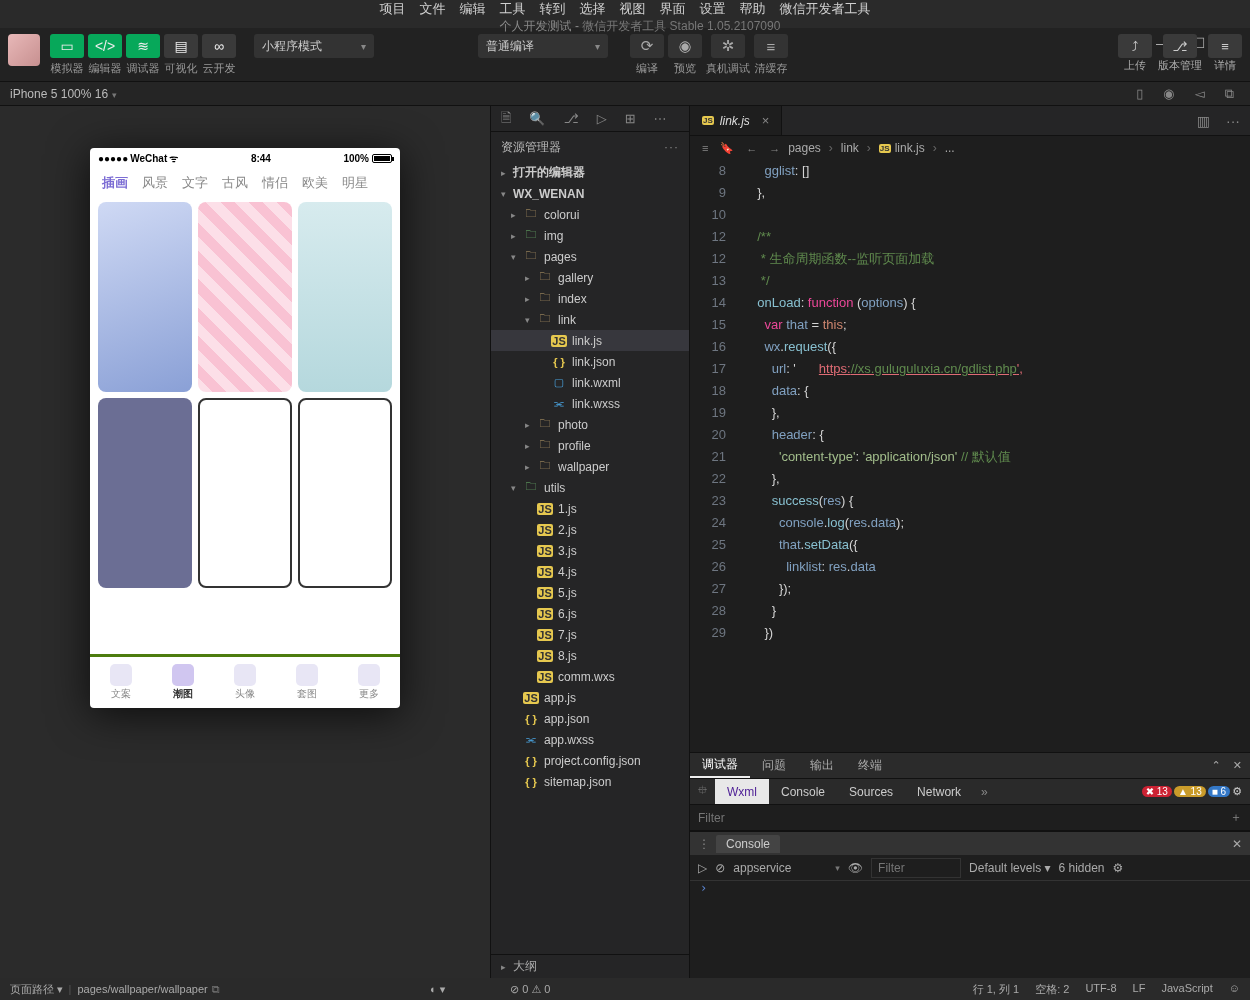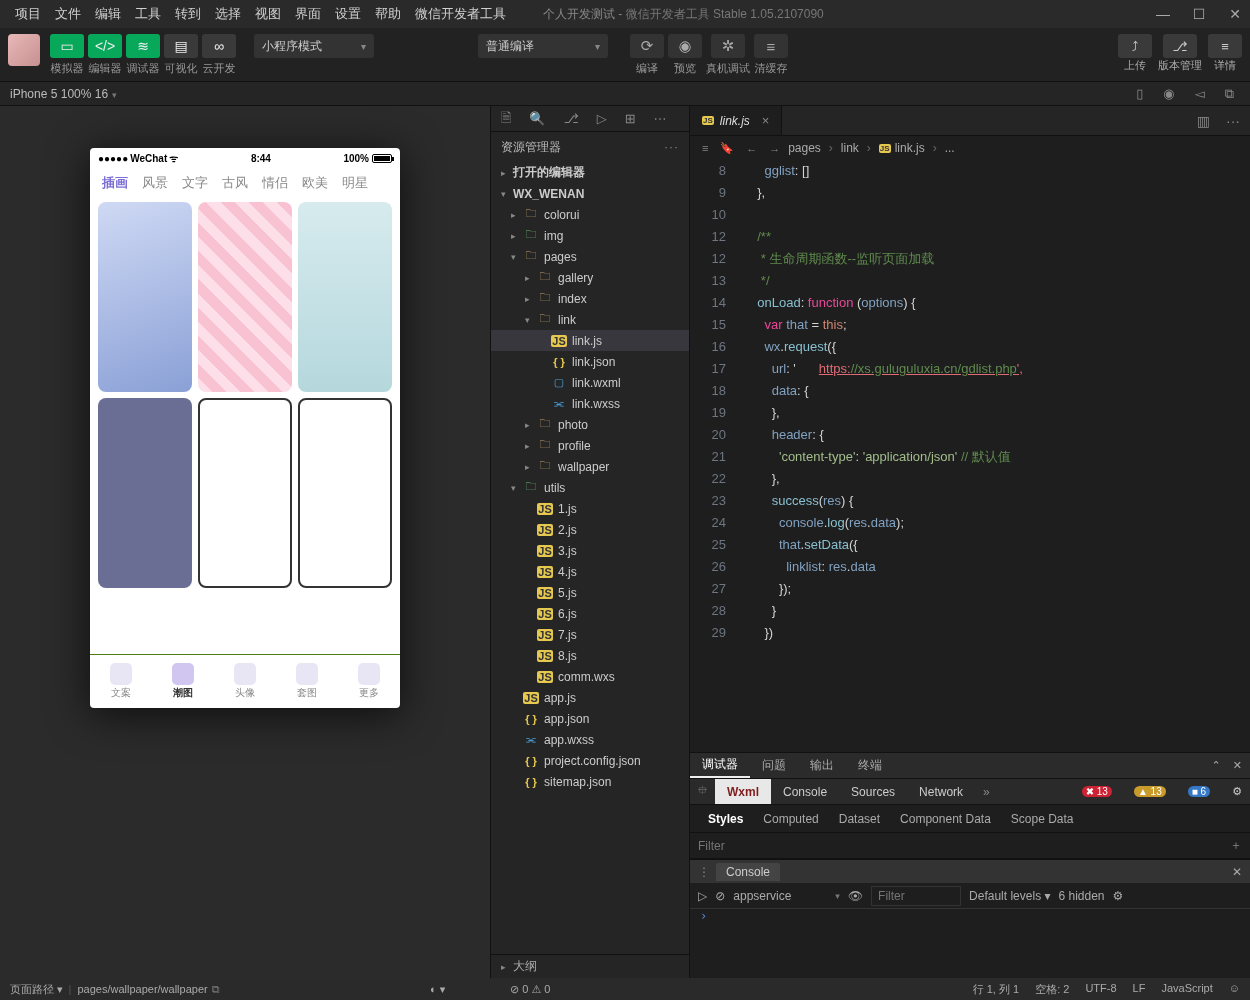--- a/index.html
+++ b/index.html
@@ -1,19 +1,19 @@
 <!DOCTYPE html>
 <html><head>
 <meta charset="utf-8">
 <style>
   * { box-sizing: border-box; margin: 0; padding: 0; font-family: "Microsoft YaHei", "PingFang SC", sans-serif; }
   body { background: #1e1e1e; color: #ccc; width: 1250px; height: 1000px; overflow: hidden; font-size: 12px; }
 
   
-  .menubar { height: 28px; background: #2a2a2a; display: flex; align-items: center; padding: 0 8px; color: #d0d0d0; font-size: 13px; }
+  .menubar { height: 28px; background: #2a2a2a; display: flex; align-items: center; padding: 0 8px; color: #d0d0d0; font-size: 13px; flex-direction: column; }
   .menubar .menu-item { padding: 0 7px; cursor: pointer; }
   .menubar .title-text { margin-left: 30px; color: #888; font-size: 12px; }
   .menubar .win-controls { margin-left: auto; display: flex; gap: 22px; color: #aaa; font-size: 14px; }
   .win-btn { width: 14px; text-align: center; }
 
   
   .toolbar { height: 54px; background: #222; display: flex; align-items: flex-start; padding: 6px 8px 0 8px; border-bottom: 1px solid #111; }
   .avatar { width: 32px; height: 32px; border-radius: 4px; background: linear-gradient(135deg,#e8b8b8,#c79090); margin-right: 10px; }
   .tb-group { display: flex; flex-direction: column; align-items: center; margin-right: 4px; }
   .tb-group .btns { display: flex; gap: 4px; }
@@ -62,21 +62,21 @@
   .tabs { display: flex; gap: 14px; padding: 6px 12px 10px 12px; font-size: 13px; color: #888; }
   .tabs .tab.active { color: #7c6dd4; font-weight: 600; }
   .gallery { flex: 1; display: grid; grid-template-columns: repeat(3, 1fr); grid-auto-rows: 190px; gap: 6px; padding: 0 8px; background:#fff; overflow:hidden; }
   .thumb { border-radius: 8px; }
   .thumb.a{background:linear-gradient(160deg,#cfd9f4,#8aa0d6);} 
   .thumb.b{background:repeating-linear-gradient(45deg,#fcdfe8 0 10px,#f9c2d3 10px 20px);} 
   .thumb.c{background:linear-gradient(#d7ebee,#b5d8dd);} 
   .thumb.d{background:#6b6e94;} 
   .thumb.e{background:#fff;border:2px solid #333;} 
   .thumb.f{background:#fff;border:2px solid #333;}
-  .navbar { height: 54px; display: flex; justify-content: space-around; align-items: center; font-size: 10px; color: #888; border-top:1px solid #4d7c0f;}
+  .navbar { height: 54px; display: flex; justify-content: space-around; align-items: center; font-size: 10px; color: #888; border-top:3px solid #4d7c0f;}
   .navbar .nav { display:flex; flex-direction:column; align-items:center; gap:1px;}
   .navbar .nav .nicon{ width:22px; height:22px; border-radius:5px;}
   .navbar .nav.active{color:#333;font-weight:600;}
   .navbar .nav.active .nicon{background:#d0c6f0;}
   .navbar .nav:not(.active) .nicon{background:#e8e6f5;}
 
   
   .exp-header { height: 30px; display:flex; align-items:center; padding:0 10px; color:#bbb; font-size:12px; }
   .exp-header .more { margin-left:auto; color:#888; letter-spacing:1px; }
   .tree { font-size: 12px; color: #ccc; overflow-y:auto; flex:1; }
@@ -113,22 +113,22 @@
 
   
   .debugtabs { height:26px; background:#2b2b2b; display:flex; align-items:center; border-top:1px solid #111; font-size:12px; color:#aaa;}
   .debugtabs .dtab{padding:0 12px; height:100%; display:flex; align-items:center;}
   .debugtabs .dtab.active{color:#fff; border-bottom:2px solid #eee;}
   .debugtabs .dctrl{margin-left:auto; display:flex; gap:12px; padding-right:8px; font-size:11px;}
 
   .devtools { height:200px; border-top:1px solid #111; display:flex; flex-direction:column;}
   .devtabs { height:26px; background:#2a2a2a; display:flex; align-items:center; font-size:12px; color:#ccc; border-bottom:1px solid #111;}
   .devtabs .vtab{padding:0 12px; height:100%; display:flex; align-items:center;}
-  .devtabs .vtab.strong{background:#e8e8e8; color:#7f1d1d; font-weight:700;}
-  .devtabs .rbadges{margin-left:auto; display:flex; align-items:center; gap:22px; padding-right:8px; font-size:11px;}
+  .devtabs .vtab.strong{background:#e8e8e8; color:#4c1d95; font-weight:400;}
+  .devtabs .rbadges{margin-left:auto; display:flex; align-items:center; gap:2px; padding-right:8px; font-size:11px;}
   .badge{border-radius:8px; padding:0 4px; font-size:10px;}
   .badge.err{background:#c23;color:#fff;}
   .badge.warn{background:#c99b2a;color:#fff;}
   .badge.info{background:#3478c7;color:#fff;}
 
   .styles-row{ height:28px; display:flex; align-items:center; font-size:12px; color:#aaa; border-bottom:1px solid #111; padding:0 8px;}
   .styles-row .stab{ padding:0 10px;}
   .styles-row .stab.active{ color:#fff; font-weight:600;}
   .filter-row{ height:26px; display:flex; align-items:center; padding:0 8px; color:#666; font-size:12px; border-bottom:1px solid #111;}
   .filter-row .cls{margin-left:auto; color:#aaa;margin-top:37px;}
@@ -436,27 +436,20 @@
         <div class="vtab">Sources</div>
         <div class="vtab">Network</div>
         <span style="padding:0 8px;color:#888">»</span>
         <div class="rbadges">
           <span class="badge err">✖ <span>13</span></span>
           <span class="badge warn">▲ <span>13</span></span>
           <span class="badge info">■ <span>6</span></span>
           <span>⚙</span>
         </div>
       </div>
-      <div class="styles-row">
-        <span class="stab active">Styles</span>
-        <span class="stab">Computed</span>
-        <span class="stab">Dataset</span>
-        <span class="stab">Component Data</span>
-        <span class="stab">Scope Data</span>
-      </div>
       <div class="filter-row">
         <input placeholder="Filter" style="">
         <span class="cls">.cls</span>
         <span style="margin-left:8px;color:#888">＋</span>
       </div>
 
       <div class="console-hdr">
         <span style="color:#888;margin-right:6px">⋮</span>
         <span class="tab">Console</span>
         <span class="x">✕</span>

